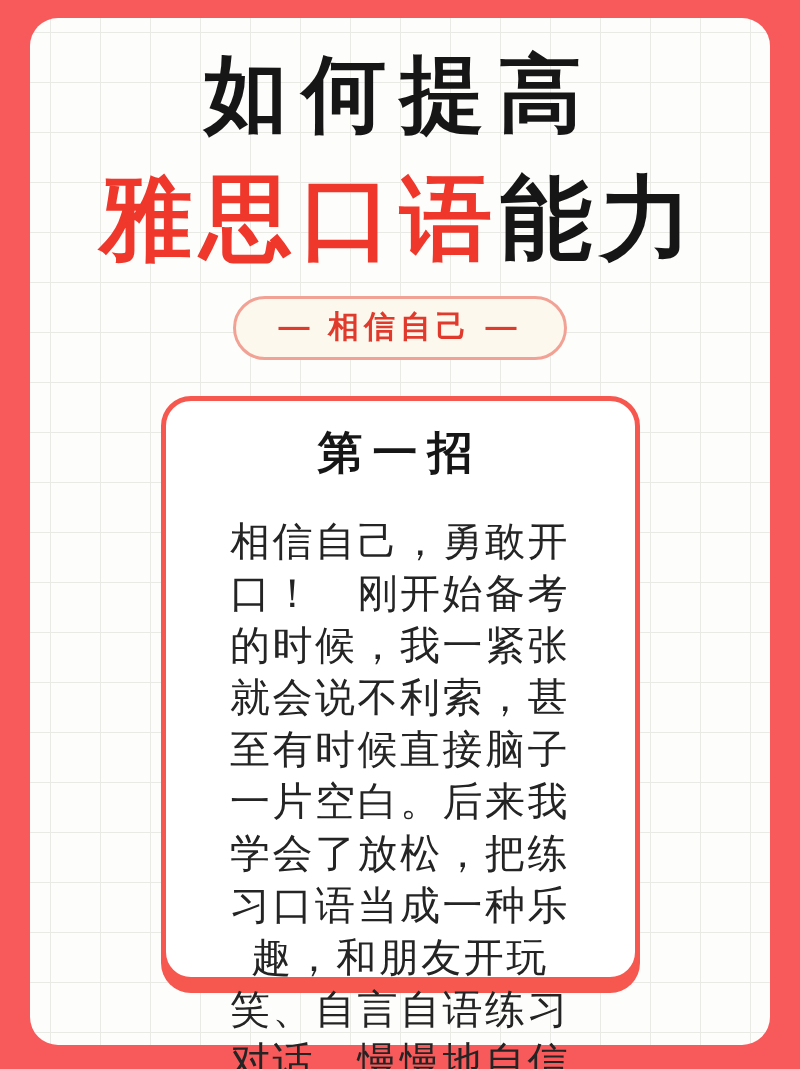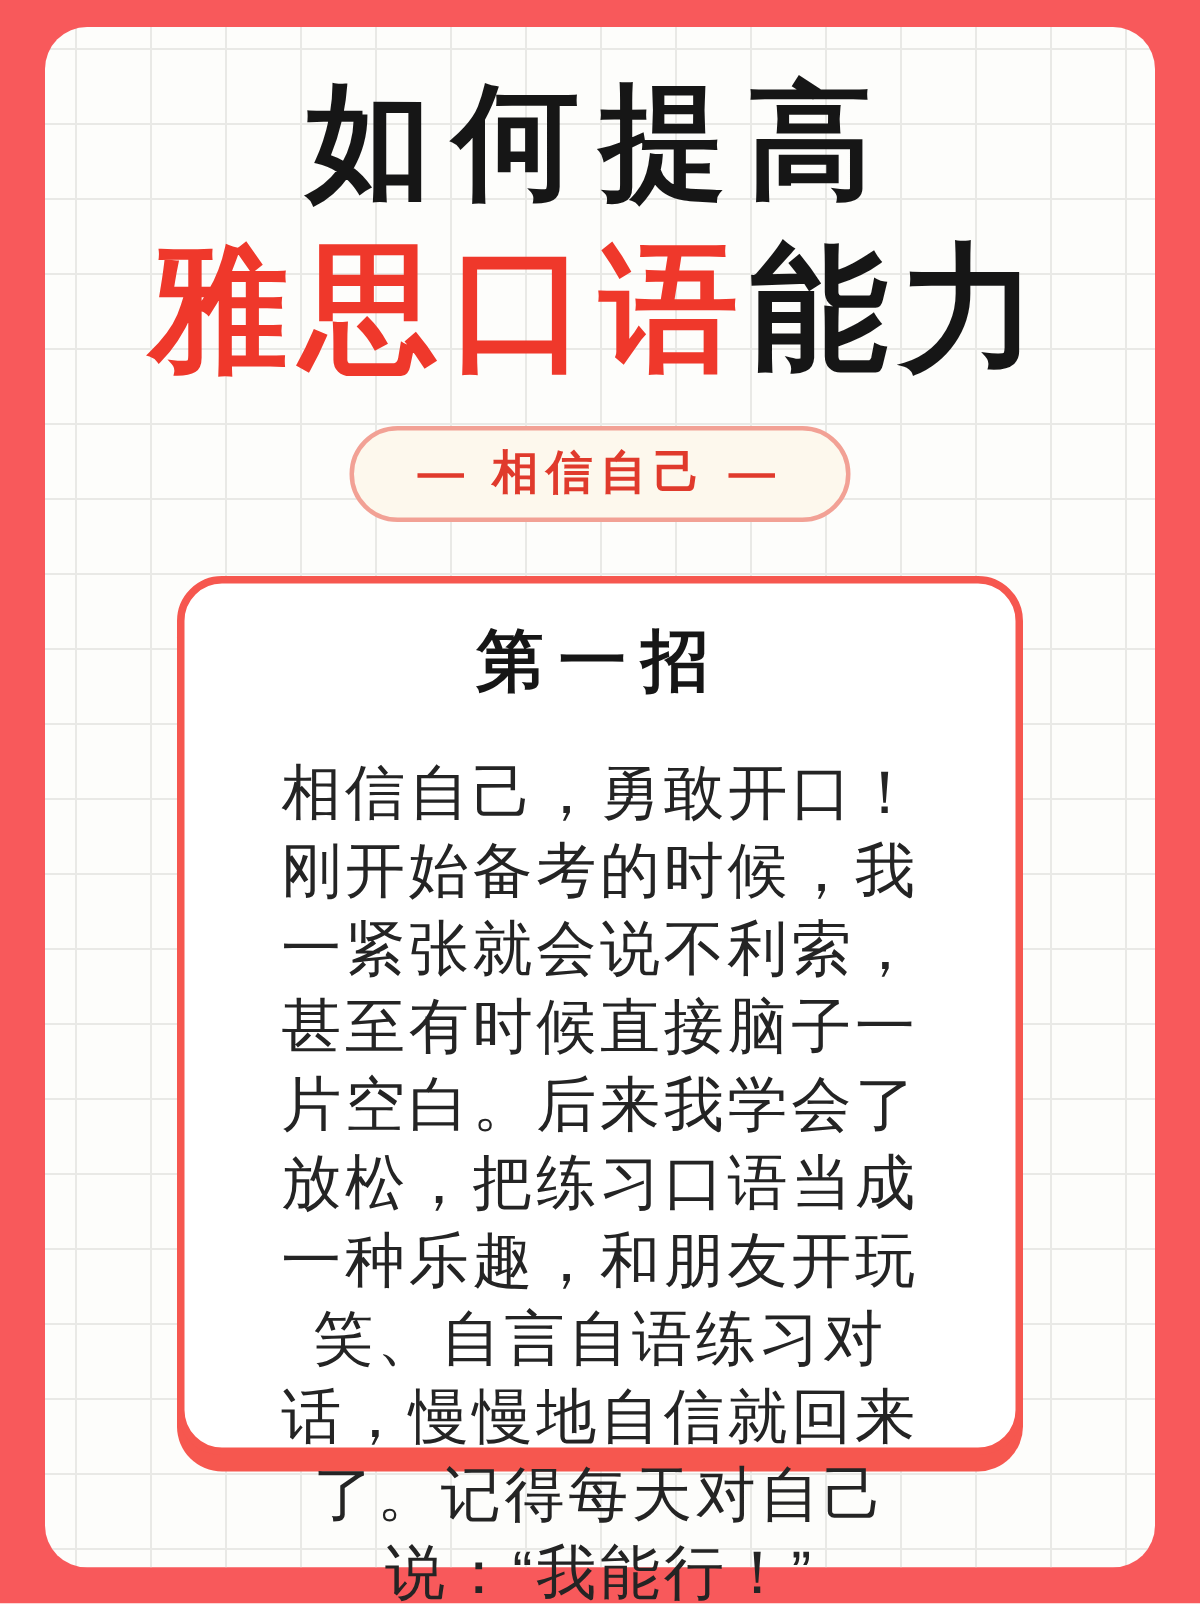--- a/index.html
+++ b/index.html
@@ -32,21 +32,21 @@
   .title-line1 {
     margin-top: 28px;
     font-size: 84px;
     line-height: 1.15;
     font-weight: 900;
     letter-spacing: 14px;
     color: #161616;
     text-align: center;
   }
   .title-line2 {
-    margin-top: 12px;
+    margin-top: 24px;
     font-size: 92px;
     line-height: 1.12;
     font-weight: 900;
     letter-spacing: 8px;
     color: #161616;
     text-align: center;
     white-space: nowrap;
   }
   .title-highlight { color: #EF382B; }
 
@@ -58,21 +58,21 @@
     border-radius: 999px;
     font-size: 31px;
     font-weight: 900;
     letter-spacing: 5px;
     color: #E03A2C;
     white-space: nowrap;
   }
 
   .card {
     margin-top: 36px;
-    width: 564px;
+    width: 479px;
     height: 586px;
     background: #FFFFFF;
     border: 5px solid #F6574F;
     border-radius: 30px;
     box-shadow: 0 11px 0 0 #F6574F;
     display: flex;
     flex-direction: column;
     align-items: center;
   }
 

